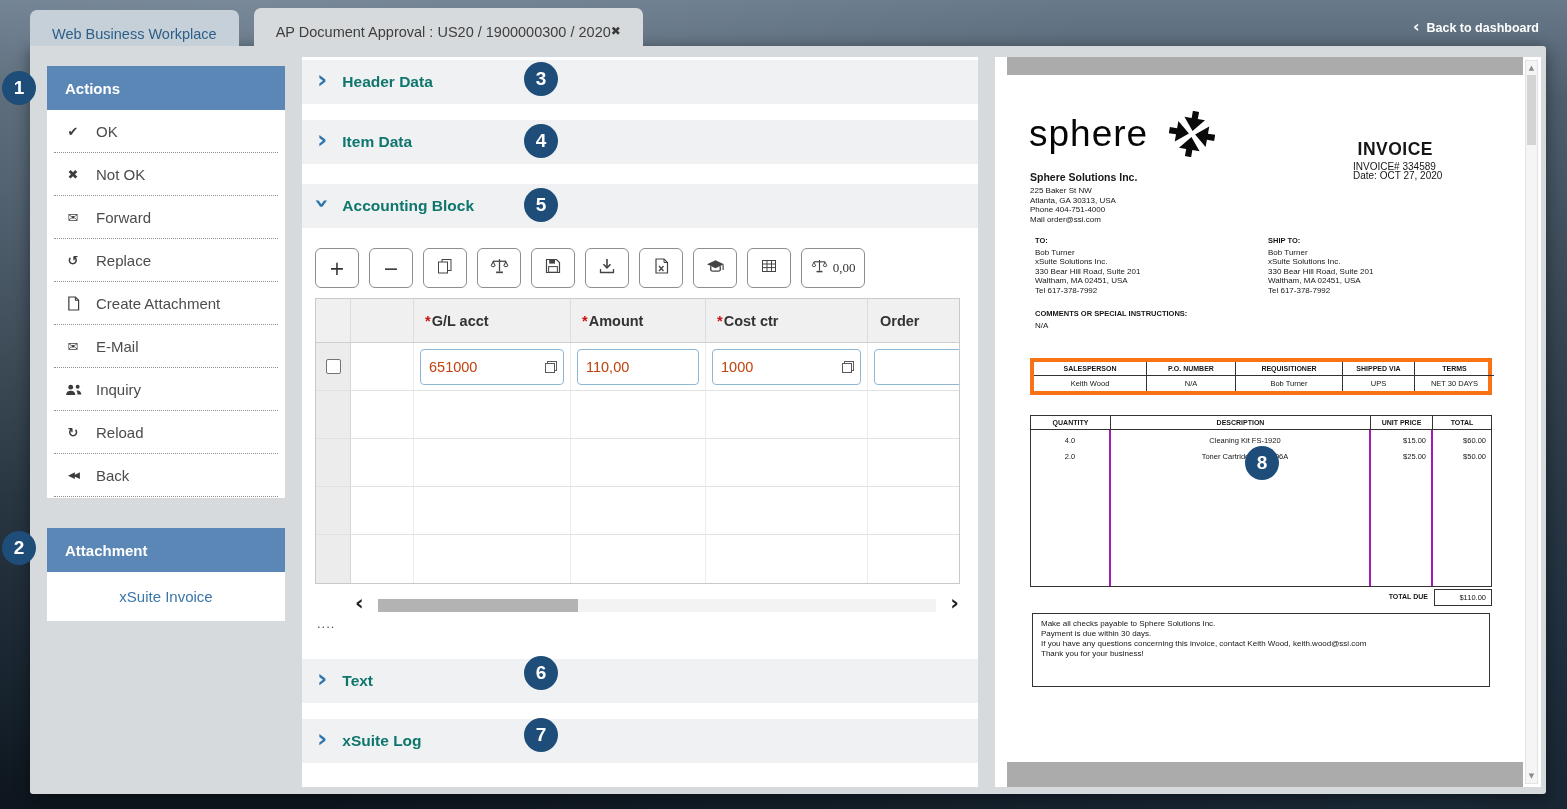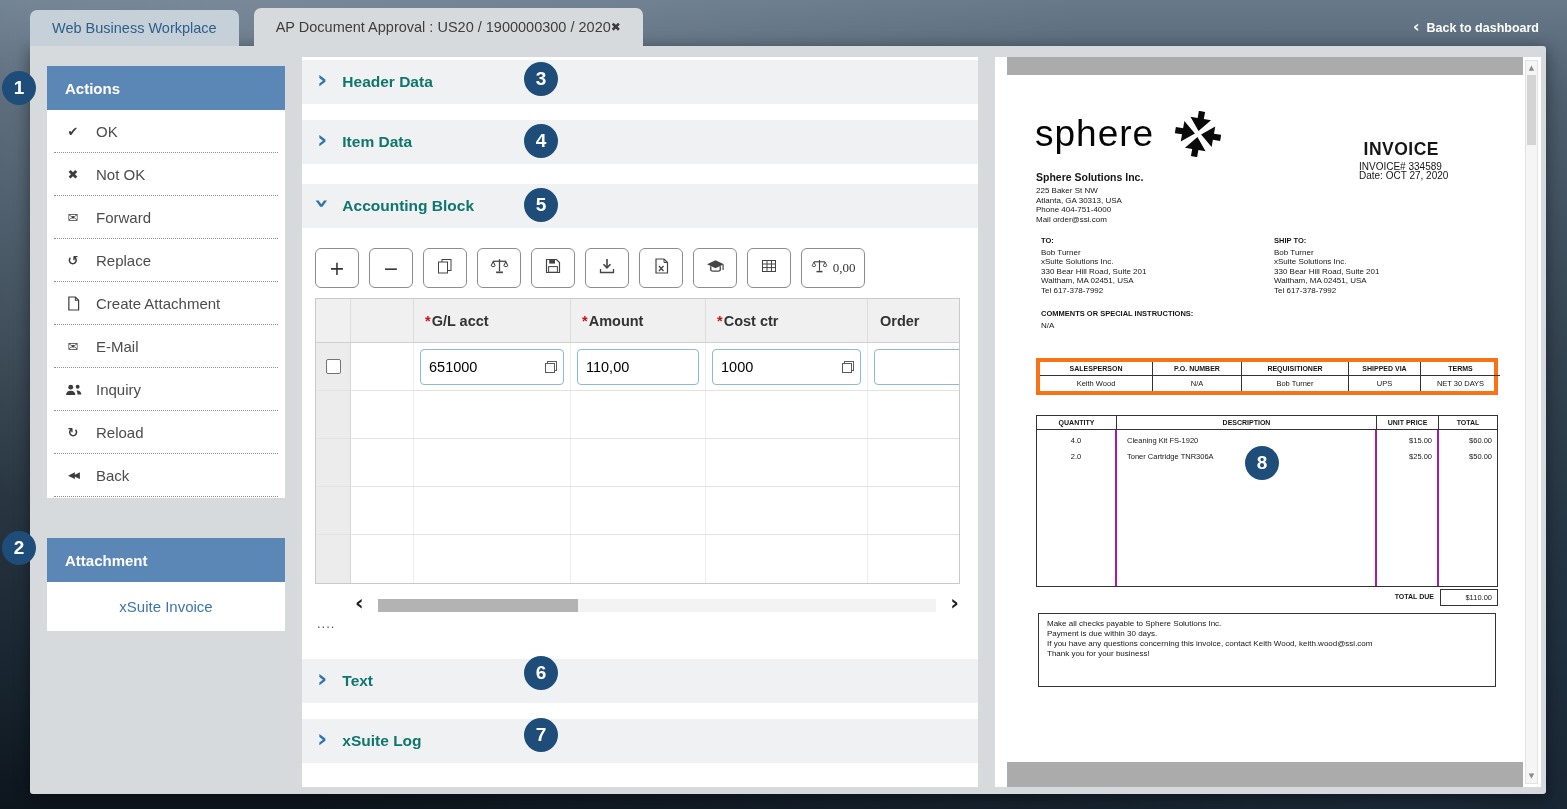--- a/index.html
+++ b/index.html
@@ -8,39 +8,39 @@
     position:relative; overflow:hidden;
     font-family:"Liberation Sans", sans-serif;
     background:
       radial-gradient(ellipse at 15% 0%, rgba(170,185,200,0.25), transparent 45%),
       radial-gradient(ellipse at 90% 100%, rgba(40,60,80,0.5), transparent 55%),
       linear-gradient(180deg,#68798a 0%,#4e5e6d 12%,#35434f 45%,#1b2833 80%,#0d151d 100%);
   }
 
   
   .tabbar { position:absolute; left:30px; top:8px; height:38px; display:flex; align-items:flex-end; gap:15px; z-index:5; }
-  .tab { display:flex; align-items:center; padding:16px 22px; border-radius:7px 7px 0 0; font-size:14.5px; white-space:nowrap; cursor:pointer; }
+  .tab { display:flex; padding:16px 22px; border-radius:7px 7px 0 0; font-size:14.5px; white-space:nowrap; cursor:pointer; }
   .tab-inactive { height:36px; background:#c6d0d8; color:#2d5f88; }
   .tab-active { height:38px; background:#d7dadc; color:#3e3e3e; }
   .tab-close { font-family:"DejaVu Sans",sans-serif; font-size:12px; font-weight:bold; color:#3a3a3a; cursor:pointer; }
   .back-link { position:absolute; right:28px; top:20px; display:flex; gap:7px; align-items:center; color:#fff; font-size:12.5px; font-weight:bold; cursor:pointer; z-index:5; }
   .back-chev { font-family:"DejaVu Sans",sans-serif; font-size:16px; line-height:1; transform:translateY(-1px); }
 
   
   .window { position:absolute; left:30px; top:46px; width:1516px; height:748px; background:#d7dadc; border-radius:0 3px 3px 3px; box-shadow:0 3px 16px rgba(0,0,0,0.45); }
 
   
   .panel-left { position:absolute; left:17px; top:20px; width:238px; }
   .phead { height:44px; background:#5b87b6; color:#fff; font-size:15px; font-weight:bold; display:flex; align-items:center; padding:0 18px; }
   .action-list { background:#fff; padding:0 7px 1px; }
   .action-item { height:43px; display:flex; align-items:center; gap:13px; padding:0 9px; border-bottom:1px dotted #8f8f8f; font-size:15px; color:#4c4c4c; cursor:pointer; }
   .aicon { width:20px; min-width:20px; text-align:center; font-size:13px; color:#3c3c3c; font-family:"DejaVu Sans",sans-serif; line-height:1; }
   .aicon.tiny { font-size:9px; letter-spacing:-2px; }
   .aicon svg { vertical-align:middle; }
-  .panel-attach { position:absolute; left:17px; top:492px; width:238px; }
+  .panel-attach { position:absolute; left:17px; top:482px; width:238px; }
   .attach-body { background:#fff; height:49px; display:flex; align-items:center; justify-content:center; }
   .attach-link { color:#3a76ad; font-size:15px; cursor:pointer; }
 
   
   .panel-mid { position:absolute; left:272px; top:11px; width:676px; height:730px; background:#fff; padding-top:3px; overflow:hidden; }
   .secbar { height:44px; background:#f0f1f2; display:flex; align-items:center; gap:15px; padding:0 15px; cursor:pointer; }
   .chev { font-family:"DejaVu Sans",sans-serif; color:#2f76ad; font-size:25px; font-weight:bold; line-height:1; transform:translateY(-3px); }
   .chev.down { transform:rotate(90deg) translateX(-3px); }
   .seclabel { font-size:15.5px; font-weight:bold; color:#0f766e; }
   .m16 { margin-top:16px; } .m20 { margin-top:20px; } .m30 { margin-top:30px; }
@@ -58,41 +58,41 @@
   .th:last-child { border-right:none; }
   .req { color:#cc1111; margin-right:1px; }
   .trow { display:grid; grid-template-columns:35px 63px 157px 135px 162px 91px; height:48px; border-bottom:1px solid #e2e2e2; }
   .trow:last-child { border-bottom:none; }
   .td { border-right:1px solid #ededed; overflow:hidden; position:relative; }
   .td:last-child { border-right:none; }
   .td.handle { background:#ececec; border-right:1px solid #d6d6d6; display:flex; align-items:center; justify-content:center; }
   .cb { width:15px; height:15px; border:1px solid #737373; border-radius:2px; background:#fff; cursor:pointer; }
   .inwrap { position:absolute; left:6px; right:6px; top:6px; height:36px; }
   .inwrap.orderw { right:auto; width:140px; }
-  .fld { width:100%; height:36px; border:1px solid #8fb7d6; border-radius:4px; padding:0 8px; font-size:14.5px; color:#000000; background:#fff; font-family:"Liberation Sans",sans-serif; }
+  .fld { width:100%; height:36px; border:1px solid #8fb7d6; border-radius:4px; padding:0 8px; font-size:14.5px; color:#c2410c; background:#fff; font-family:"Liberation Sans",sans-serif; }
   .fld.haspick { padding-right:24px; }
   .vh { position:absolute; right:7px; top:12px; width:12px; height:12px; cursor:pointer; }
   .vh::before { content:""; position:absolute; right:0; top:0; width:8px; height:8px; border:1px solid #5a5a5a; background:#fff; }
   .vh::after  { content:""; position:absolute; left:0; bottom:0; width:8px; height:8px; border:1px solid #5a5a5a; background:#fff; }
 
   .hscroll { display:flex; align-items:center; width:612px; margin-top:11px; margin-left:36px; }
   .sarrow { font-family:"DejaVu Sans",sans-serif; font-weight:bold; font-size:21px; color:#1c1c1c; line-height:1; cursor:pointer; padding:0 4px; transform:translateY(-2px); }
   .strack { flex:1; height:13px; background:#f3f3f3; margin:0 10px; position:relative; cursor:pointer; }
   .sthumb { position:absolute; left:0; top:0; width:200px; height:13px; background:#b3b3b3; }
   .dots { margin-top:3px; margin-left:2px; color:#555; font-size:13px; letter-spacing:1px; line-height:10px; cursor:ns-resize; }
 
   
   .panel-right { position:absolute; left:965px; top:11px; width:546px; height:730px; background:#fff; }
   .vscroll { position:absolute; right:3px; top:3px; width:13px; height:724px; background:#f5f5f5; border:1px solid #e2e2e2; }
   .varrow { position:absolute; left:0; width:11px; text-align:center; font-size:7px; color:#8a8a8a; font-family:"DejaVu Sans",sans-serif; cursor:pointer; }
   .varrow.up { top:3px; } .varrow.down { bottom:3px; }
   .vthumb { position:absolute; left:1px; top:14px; width:9px; height:70px; background:#d4d4d4; }
   .doc-topbar { position:absolute; left:12px; top:0; width:516px; height:18px; background:#ababab; }
   .doc-bottombar { position:absolute; left:12px; top:705px; width:516px; height:25px; background:#ababab; }
-  .doc-page { position:absolute; left:18px; top:18px; width:516px; height:687px; background:#fff; color:#161616; }
+  .doc-page { position:absolute; left:12px; top:18px; width:516px; height:687px; background:#fff; color:#161616; }
 
   .logo-text { position:absolute; left:22px; top:38px; font-size:37px; letter-spacing:1px; color:#060606; }
   .logo-mark { position:absolute; left:162px; top:36px; }
   .inv-title { position:absolute; left:330px; top:64px; width:96px; text-align:right; font-weight:bold; font-size:17.5px; letter-spacing:0.5px; }
   .inv-meta { position:absolute; left:346px; top:87px; font-size:10px; line-height:9px; }
   .comp-name { position:absolute; left:23px; top:96px; font-weight:bold; font-size:10.5px; }
   .comp-addr { position:absolute; left:23px; top:111px; font-size:8px; line-height:9.5px; }
   .addr-block { position:absolute; top:161px; font-size:8px; line-height:9.5px; }
   .addr-block .blabel { font-weight:bold; margin-bottom:2px; font-size:7.5px; }
   .addr-to { left:28px; } .addr-ship { left:261px; }
@@ -106,21 +106,21 @@
   .iv.last { border-right:none; }
 
   .inv-items { position:absolute; left:23px; top:340px; width:462px; border:1px solid #333; }
   .ithead, .itbody { display:grid; grid-template-columns:80px 260px 62px 58px; }
   .ithc { border-right:1px solid #333; border-bottom:1px solid #333; font-size:7px; font-weight:bold; text-align:center; padding:3px 0; }
   .ithc.last { border-right:none; }
   .itbody { height:156px; }
   .itc { border-right:2px solid #a21caf; padding-top:3px; font-size:7.5px; line-height:16px; }
   .itc.last { border-right:none; }
   .itc.qty div { text-align:center; }
-  .itc.desc div { padding-left:10px; }
+  .itc.desc div { padding-left:10px;text-align:center; }
   .itc.unit div, .itc.total div { text-align:right; padding-right:5px; }
   .inv-total { position:absolute; left:23px; top:514px; width:462px; display:flex; justify-content:flex-end; }
   .tlabel { font-size:7px; font-weight:bold; padding:4px 6px 0 0; }
   .tvalue { width:58px; border:1px solid #333; font-size:7.5px; text-align:right; padding:3px 5px; }
   .inv-note { position:absolute; left:25px; top:538px; width:458px; height:74px; border:1px solid #333; padding:5px 8px; font-size:8px; line-height:10px; }
 
   
   .ann { position:absolute; width:34px; height:34px; border-radius:50%; background:#1d4d78; color:#fff; font-size:19px; font-weight:bold; display:flex; align-items:center; justify-content:center; z-index:40; }
 </style>
 </head>

